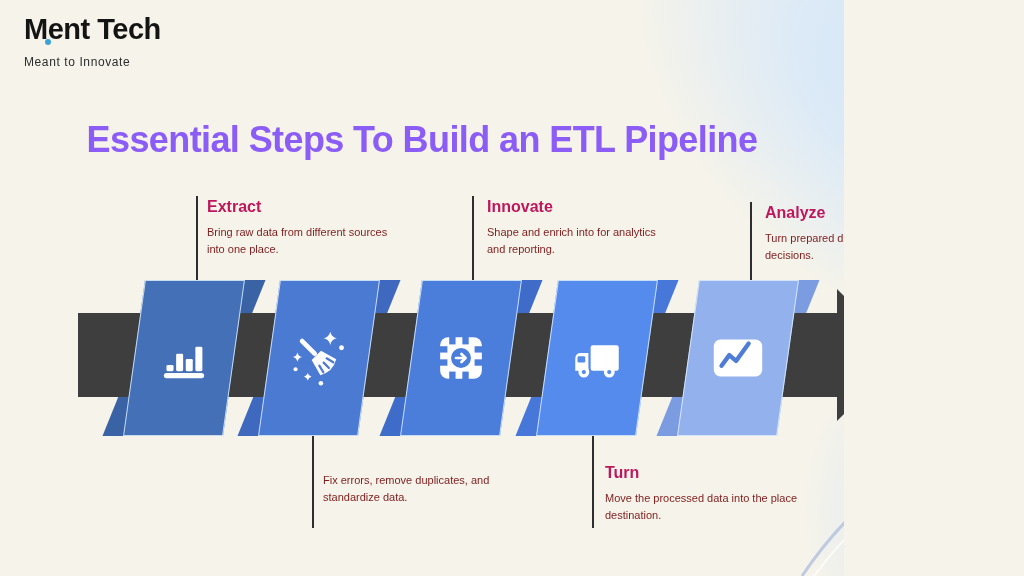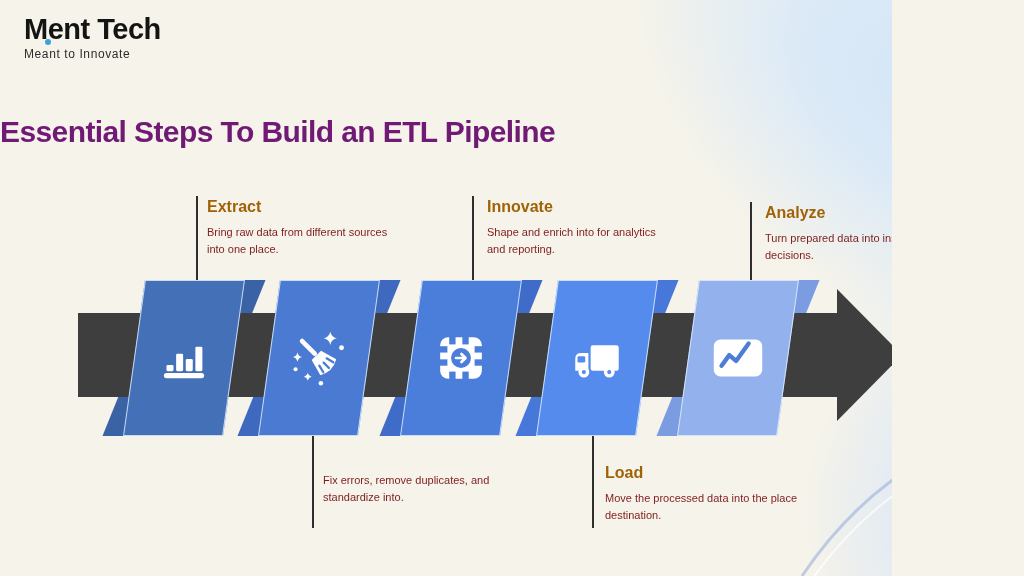--- a/index.html
+++ b/index.html
@@ -1,37 +1,37 @@
 <!DOCTYPE html>
 <html><head>
 <meta charset="utf-8">
 <style>
   html,body{margin:0;padding:0;}
   body{width:1024px;height:576px;overflow:hidden;background:#f5f3ea;font-family:"Liberation Sans",sans-serif;}
-  .canvas{position:relative;width:844px;height:576px;background:#f5f3ea;overflow:hidden;padding-left:48px;}
+  .canvas{position:relative;width:844px;height:576px;background:#f5f3ea;overflow:hidden;}
 
   
   .bg{position:absolute;border-radius:50%;z-index:0;pointer-events:none;}
   .bgA{left:600px;top:-130px;width:660px;height:440px;transform:rotate(38deg);
        background:radial-gradient(closest-side,#d3e5f6 0%,#dceaf7 45%,rgba(220,234,247,0) 100%);}
   .bgC{left:830px;top:120px;width:460px;height:460px;
        background:radial-gradient(closest-side,#dfecf8 0%,rgba(223,236,248,0) 100%);}
   .bgB{left:790px;top:330px;width:600px;height:460px;transform:rotate(28deg);
        background:radial-gradient(closest-side,#c6d9f4 0%,#d9e6f7 50%,rgba(217,230,247,0) 100%);}
   .bg-lines{position:absolute;left:0;top:0;z-index:0;pointer-events:none;}
 
   
   .logo{position:absolute;left:24px;top:14px;z-index:4;}
   .logo-name{font-size:29px;font-weight:800;color:#141414;letter-spacing:-0.5px;line-height:1.05;}
   .logo-dot{position:absolute;left:21px;top:25px;width:6px;height:6px;border-radius:50%;background:#3ba2d8;}
-  .logo-tagline{font-size:12px;color:#2d2d2d;letter-spacing:0.6px;margin-top:3px;}
-
-  
-  .title{position:absolute;left:0;top:95px;width:100%;text-align:left;z-index:4;
-         font-size:30px;font-weight:800;color:#701a75;letter-spacing:-0.6px;}
+  .logo-tagline{font-size:12px;color:#2d2d2d;letter-spacing:0.6px;margin-top:11px;}
+
+  
+  .title{position:absolute;left:0;top:95px;width:100%;text-align:center;z-index:4;
+         font-size:36px;font-weight:800;color:#8b5cf6;letter-spacing:-0.6px;}
 
   
   .band{position:absolute;left:78px;top:313px;width:760px;height:84px;background:#3e3e3e;z-index:2;}
   .arrowhead{position:absolute;left:837px;top:289px;width:0;height:0;z-index:2;
              border-top:66px solid transparent;border-bottom:66px solid transparent;border-left:65px solid #3e3e3e;}
 
   
   .card{position:absolute;top:280px;width:100px;height:156px;}
   .card .back{position:absolute;inset:0;transform:skewX(-22deg);background:var(--back);z-index:1;}
   .card .front{position:absolute;inset:0;transform:skewX(-8deg);background:var(--front);z-index:3;
@@ -43,21 +43,21 @@
   
   .connector{position:absolute;width:2px;background:#2e2e2e;z-index:1;}
   .conn-extract{left:196px;top:196px;height:85px;}
   .conn-transform{left:472px;top:196px;height:85px;}
   .conn-analyze{left:750px;top:202px;height:79px;}
   .conn-clean{left:312px;top:436px;height:92px;}
   .conn-load{left:592px;top:436px;height:92px;}
 
   
   .step-label{position:absolute;z-index:4;}
-  .step-label h3{margin:0;font-size:16px;font-weight:700;color:#a16207;}
+  .step-label h3{margin:0;font-size:16px;font-weight:700;color:#be185d;}
   .step-label p{margin:8px 0 0 0;font-size:11px;line-height:17px;color:#7f1d1d;}
   .lbl-extract{left:207px;top:198px;width:200px;}
   .lbl-transform{left:487px;top:198px;width:190px;}
   .lbl-analyze{left:765px;top:204px;width:228px;}
   .lbl-clean{left:323px;top:464px;width:212px;}
   .lbl-load{left:605px;top:464px;width:212px;}
 </style>
 </head>
 <body>
 
@@ -181,20 +181,20 @@
   </div>
   <div class="step-label lbl-transform">
     <h3>Innovate</h3>
     <p>Shape and enrich into for analytics and reporting.</p>
   </div>
   <div class="step-label lbl-analyze">
     <h3>Analyze</h3>
     <p>Turn prepared data into insights and decisions.</p>
   </div>
   <div class="step-label lbl-clean">
-    <p>Fix errors, remove duplicates, and standardize into.</p>
+    <p>Fix errors, remove duplicates, and standardize data.</p>
   </div>
   <div class="step-label lbl-load">
-    <h3>Load</h3>
+    <h3>Turn</h3>
     <p>Move the processed data into the place destination.</p>
   </div>
 
 </div>
 
 </body></html>

